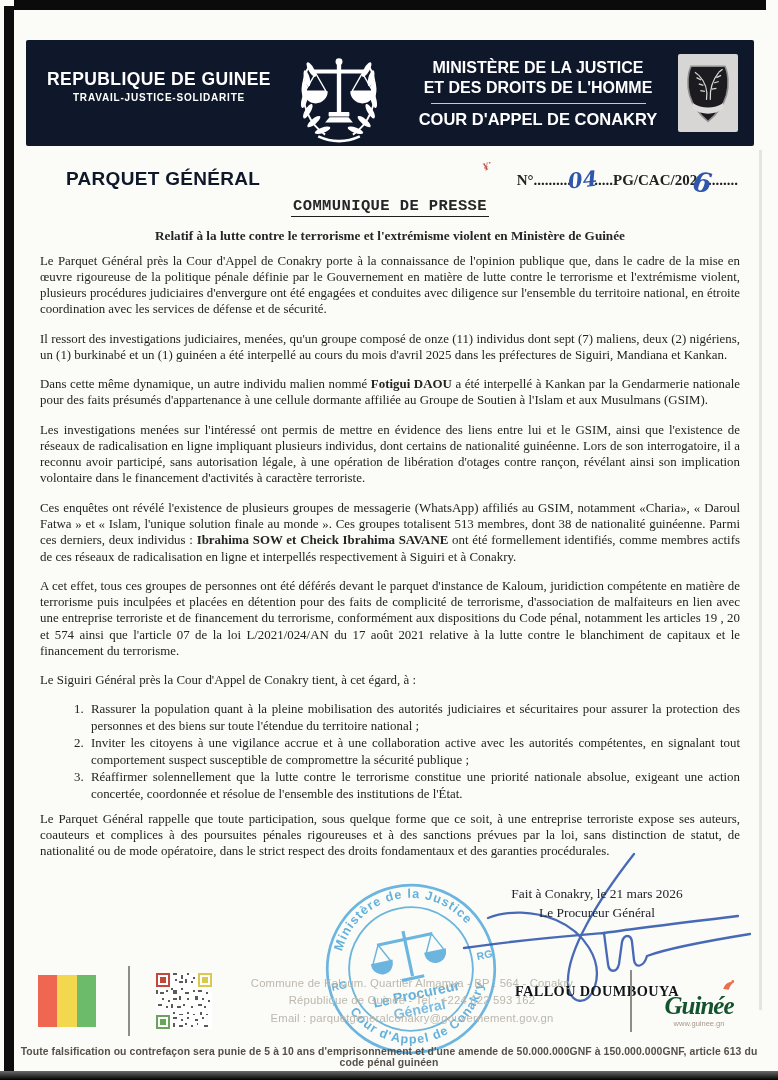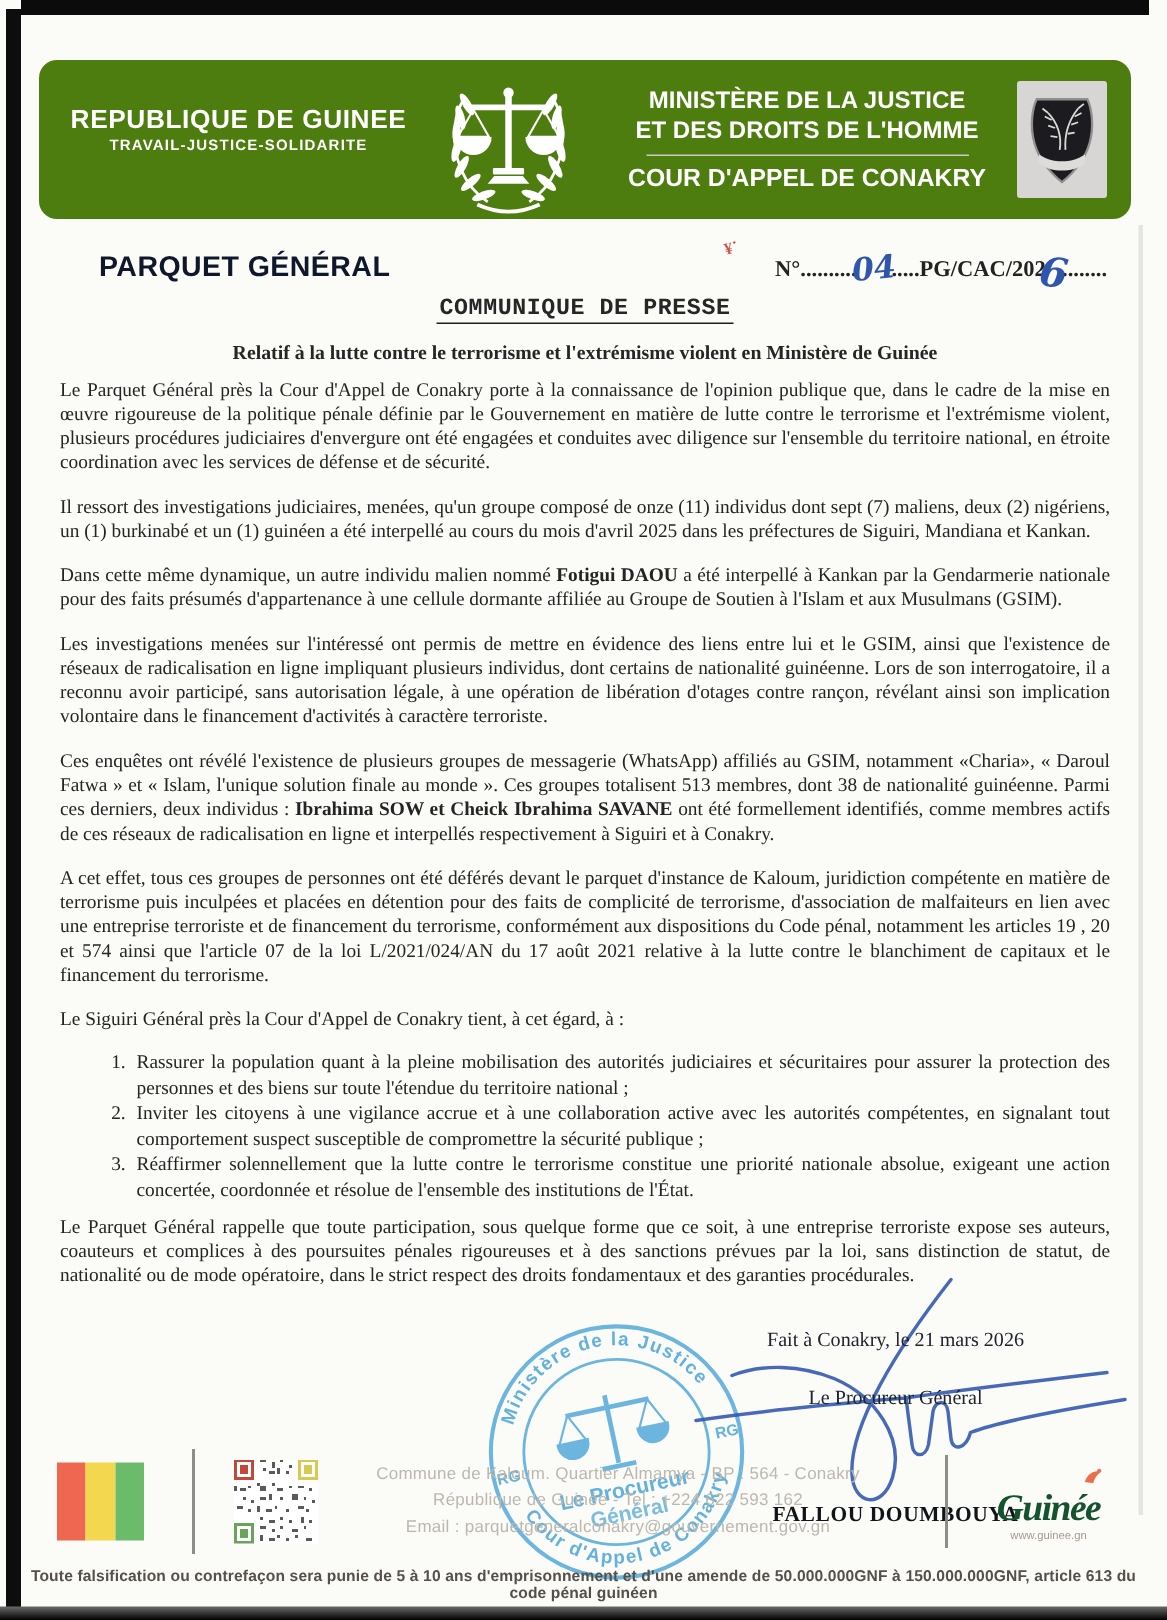--- a/index.html
+++ b/index.html
@@ -11,21 +11,21 @@
   }
   
   .scan-top{position:absolute;left:14px;right:12px;top:0;height:10px;background:#0b0b0b;}
   .scan-left{position:absolute;left:4px;width:10px;top:6px;bottom:0;background:#0d0d0d;}
   .scan-bottom{position:absolute;left:0;right:0;bottom:0;height:9px;background:linear-gradient(#6a6a6a,#000);}
   .scan-right{position:absolute;right:16px;top:150px;bottom:70px;width:3px;background:#d7d5d0;opacity:.6;}
 
   
   .band{
     position:absolute;left:26px;right:24px;top:40px;height:106px;
-    background:#4d7c0f;border-radius:12px;
+    background:#0f172a;border-radius:2px;
     display:flex;align-items:center;color:#fff;
     font-family:"Liberation Sans","DejaVu Sans",sans-serif;
   }
   .band .rep{width:238px;text-align:center;margin-left:14px;margin-top:-14px;}
   .rep-1{font-weight:bold;font-size:17.5px;letter-spacing:.4px;}
   .rep-2{font-weight:bold;font-size:10px;letter-spacing:.8px;margin-top:2px;}
   .band .logo{width:118px;height:104px;flex:0 0 auto;margin-left:2px;}
   .band .ministry{flex:1;text-align:center;margin:0 4px;}
   .min-1{font-weight:bold;font-size:16px;line-height:1.25;}
   .min-hr{width:215px;border:0;border-top:1.5px solid #cfc9c4;margin:5px auto 6px;}
@@ -50,21 +50,21 @@
   .para{font-size:12.9px;line-height:16.3px;text-align:justify;margin-top:8.5px;color:#242424;}
   .para b{font-weight:bold;}
   ol.points{margin:7px 0 0 0;padding-left:47px;}
   ol.points li{font-size:12.9px;line-height:16.3px;text-align:justify;padding-left:4px;margin-bottom:1.5px;color:#242424;}
 
   
   .sigzone{position:relative;height:150px;margin-top:2px;}
   .stamp{position:absolute;left:282px;top:8px;width:178px;height:178px;transform:rotate(-12deg);opacity:.92;}
   .sig-scribble{position:absolute;left:398px;top:-20px;width:320px;height:170px;}
   .sigtext{position:absolute;right:8px;top:14px;width:270px;text-align:center;font-size:13.4px;color:#20242c;}
-  .sig-date{margin-bottom:23px;}
+  .sig-date{margin-bottom:3px;}
   .sig-name{margin-top:62px;font-weight:bold;font-size:14.3px;letter-spacing:.4px;color:#101418;}
 
   
   .footer{position:absolute;left:30px;right:20px;bottom:44px;display:flex;align-items:center;
     font-family:"Liberation Sans","DejaVu Sans",sans-serif;}
   .flag{width:58px;height:52px;display:flex;margin-left:8px;}
   .flag div{flex:1;}
   .vdiv{width:2px;background:#8f8d88;}
   .vdiv.d1{height:70px;margin:0 26px 0 32px;}
   .vdiv.d2{height:62px;margin:0 8px 0 18px;}

